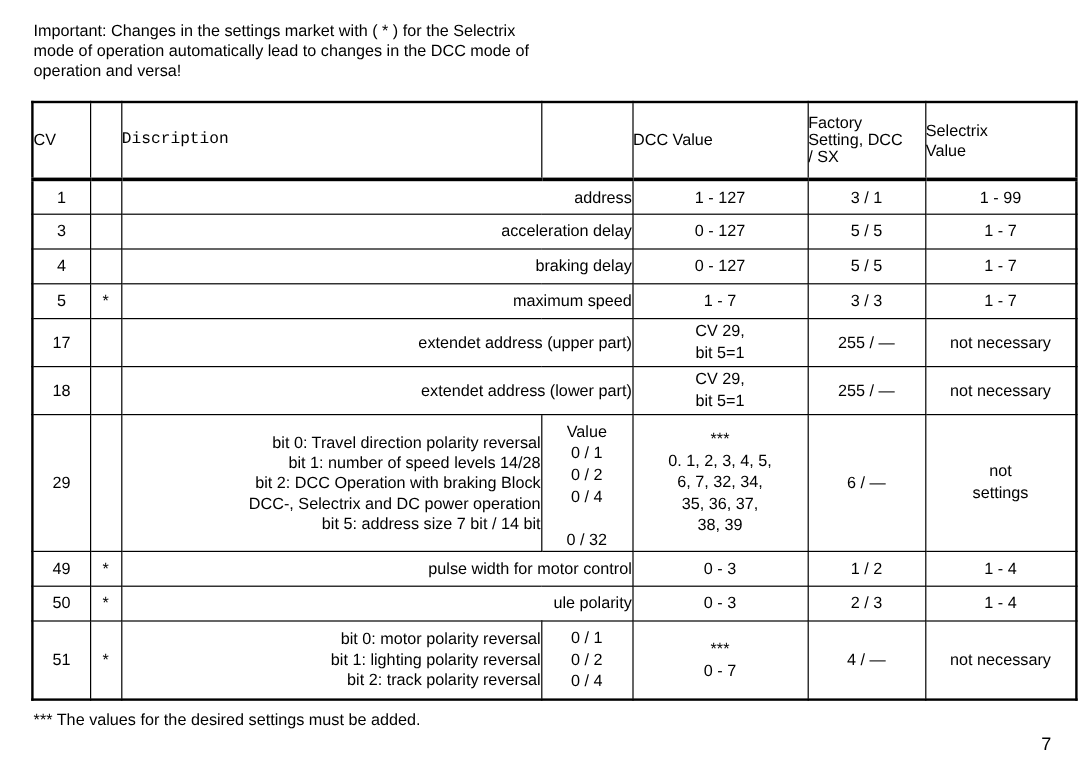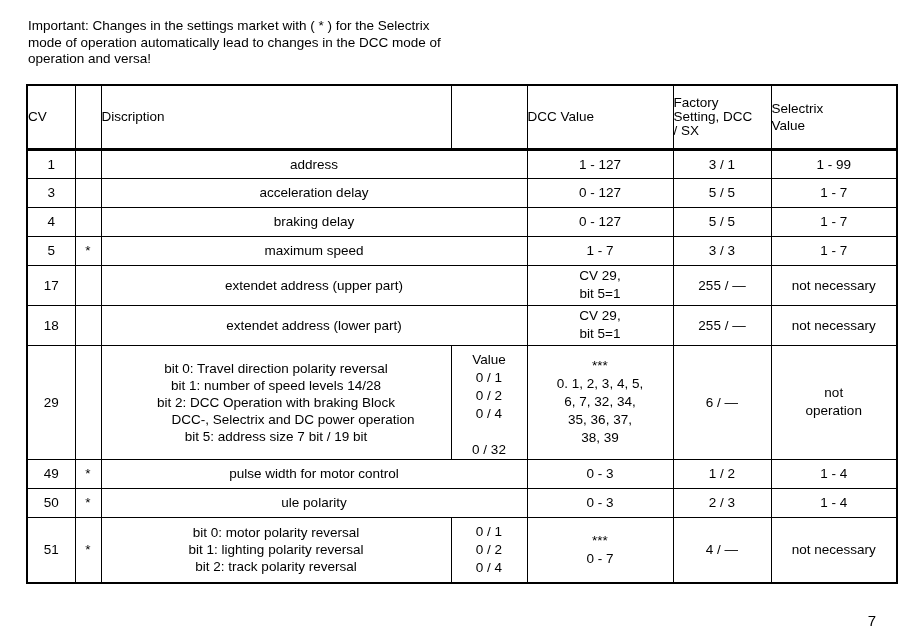--- a/index.html
+++ b/index.html
@@ -58,20 +58,21 @@
     border-bottom: 3px solid #000 !important;
   }
   .hdr {
     height: 62px;
     text-align: left;
     font-size: 15px;
   }
   .hdr-left {
     text-align: left;
     padding-left: 10px;
+    font-family: Liberation Mono, monospace;
   }
   .hdr-cv {
     text-align: left;
     padding-left: 9px;
     font-size: 15px;
     vertical-align: top;
     padding-top: 8px;
   }
   .hdr-desc {
     vertical-align: top;
@@ -80,21 +81,21 @@
   .hdr-small {
     font-size: 11.5px;
     line-height: 14px;
   }
   .hdr-two {
     line-height: 17px;
     margin-top: 43px;
   }
 
   td.c { text-align: center; }
-  td.desc { text-align: center; padding-left: 10px; line-height: 17px; }
+  td.desc { text-align: right; padding-left: 10px; line-height: 17px; }
 
   .row-h { height: 29px; }
   .row-h2 { height: 40px; }
 
   .sub-lines { font-size: 13.5px; line-height: 18px; text-align: center; }
   .desc-lines { font-size: 13.5px; line-height: 18px; }
   .indent { padding-left: 34px; display: block; }
 
   .val-lines { font-size: 13.5px; line-height: 18px; text-align: center; }
 
@@ -207,38 +208,38 @@
       </tr>
 
       <tr style="height:108px">
         <td class="c">29</td>
         <td class="c"></td>
         <td class="desc desc-lines">
           <div>bit 0: Travel direction polarity reversal</div>
           <div>bit 1: number of speed levels 14/28</div>
           <div>bit 2: DCC Operation with braking Block</div>
           <div class="indent">DCC-, Selectrix and DC power operation</div>
-          <div>bit 5: address size 7 bit / 19 bit</div>
+          <div>bit 5: address size 7 bit / 14 bit</div>
         </td>
         <td class="val-lines" style="vertical-align:top;padding-top:5px">
           <div>Value</div>
           <div>0 / 1</div>
           <div>0 / 2</div>
           <div>0 / 4</div>
           <div style="height:18px"></div>
           <div>0 / 32</div>
         </td>
         <td class="c sub-lines" style="white-space:pre-line">***
 0. 1, 2, 3, 4, 5,
 6, 7, 32, 34,
 35, 36, 37,
 38, 39</td>
         <td class="c">6 / —</td>
         <td class="c sub-lines" style="white-space:pre-line">not
-operation</td>
+settings</td>
       </tr>
 
       <tr class="row-h">
         <td class="c">49</td>
         <td class="c">*</td>
         <td class="desc" colspan="2">pulse width for motor control</td>
         <td class="c">0 - 3</td>
         <td class="c">1 / 2</td>
         <td class="c">1 - 4</td>
       </tr>
@@ -267,15 +268,16 @@
         </td>
         <td class="c sub-lines" style="white-space:pre-line">***
 0 - 7</td>
         <td class="c">4 / —</td>
         <td class="c">not necessary</td>
       </tr>
 
     </tbody>
   </table>
 
+  <div class="footnote">*** The values for the desired settings must be added.</div>
   <div class="pageno">7</div>
 
 </div>
 
 </body></html>

